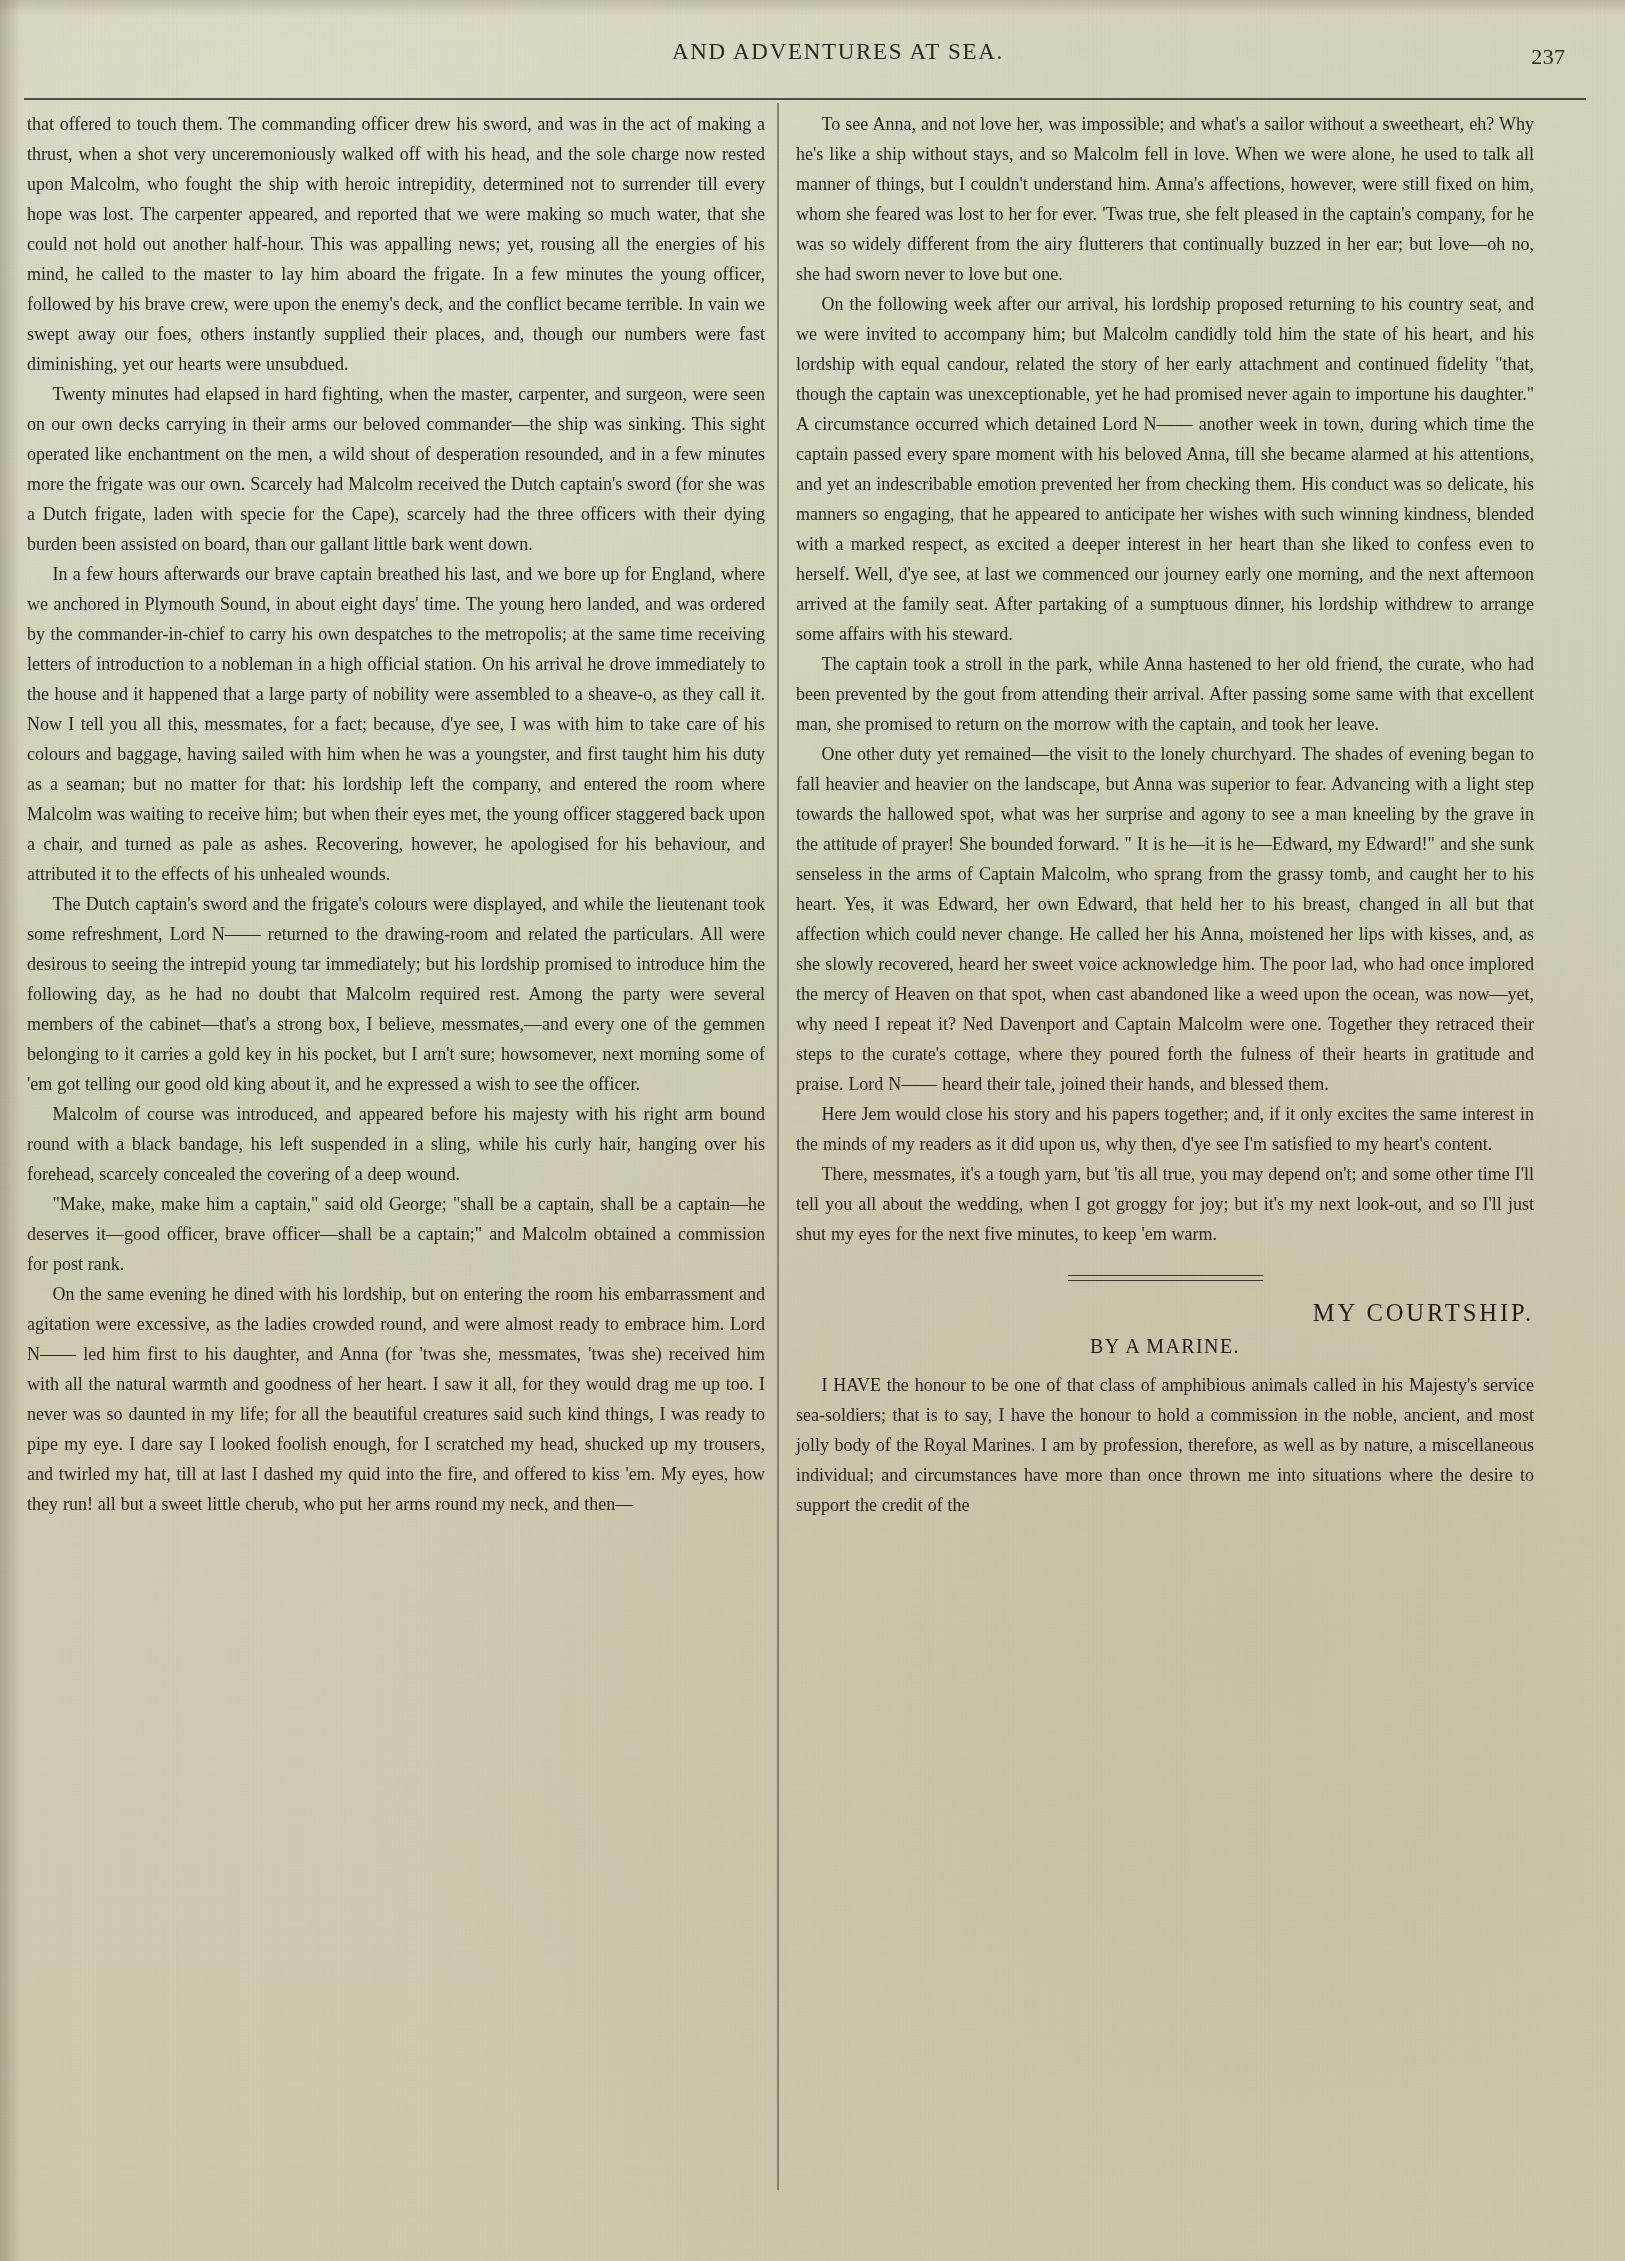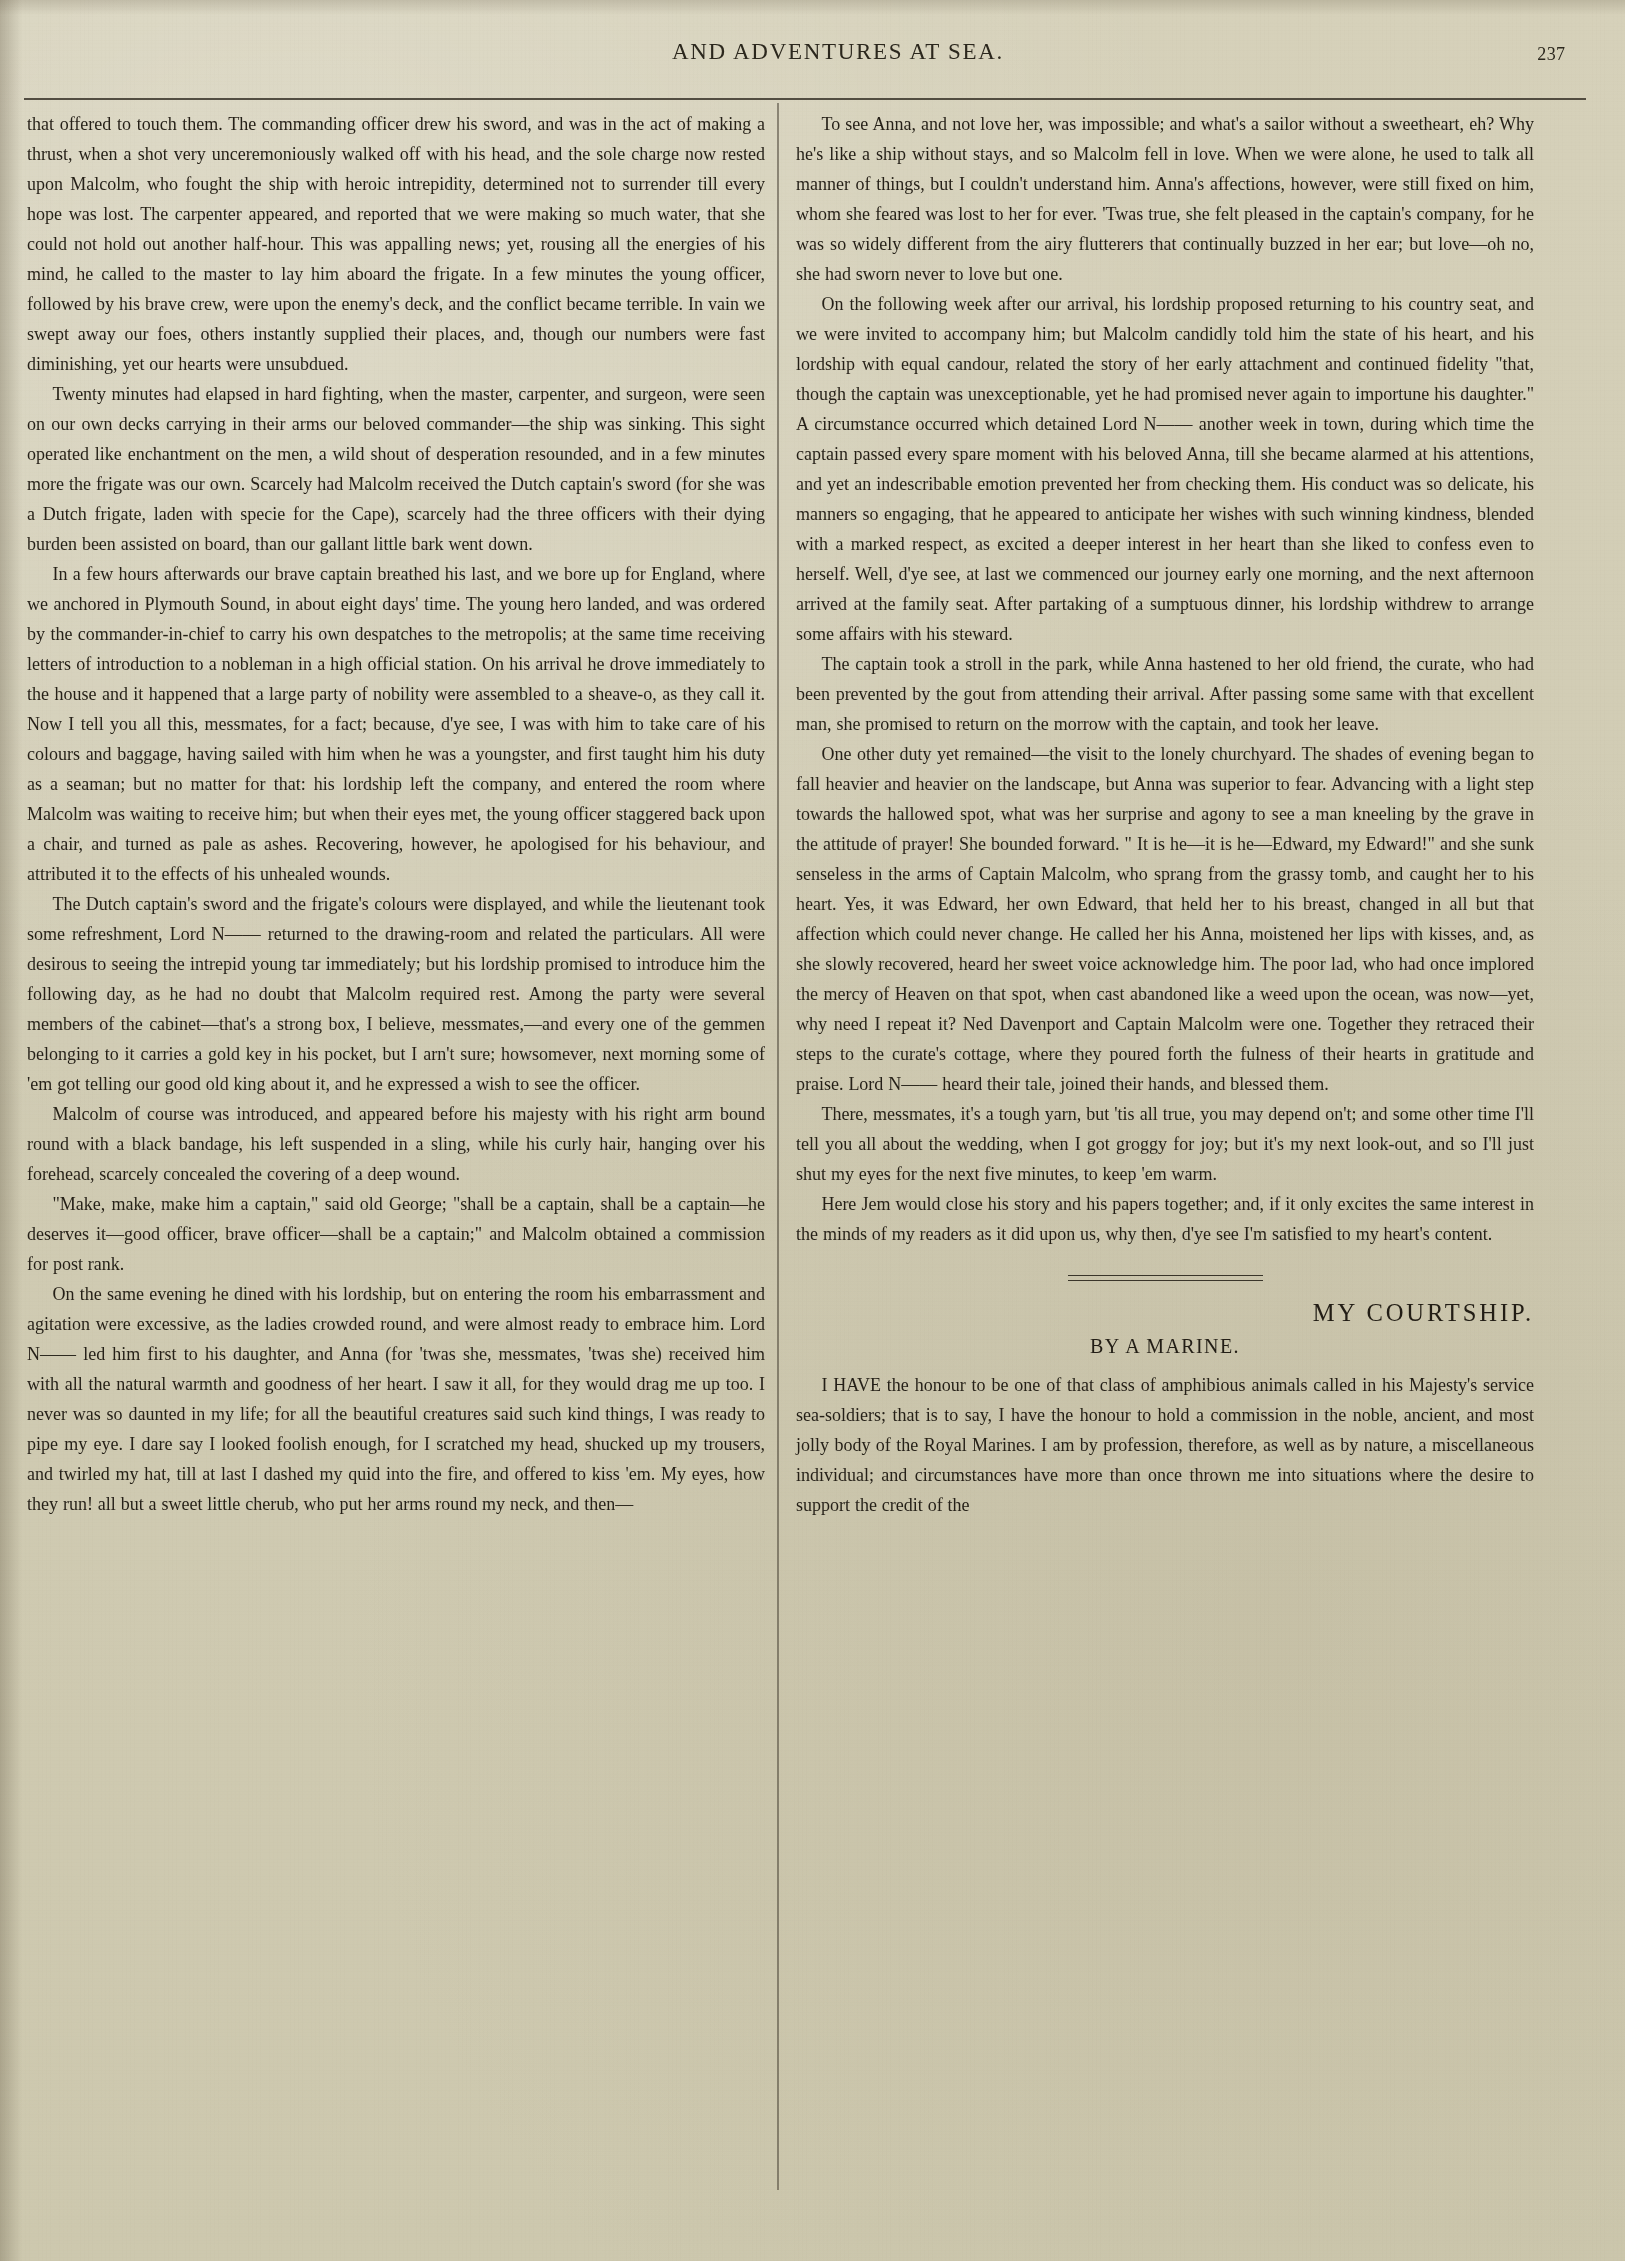--- a/index.html
+++ b/index.html
@@ -61,21 +61,21 @@
     font-size: 23px;
     letter-spacing: 1.7px;
     color: #2b271d;
     font-family: "Liberation Serif", serif;
     text-transform: uppercase;
   }
   .runhead-page {
     position: absolute;
     right: 8.5px;
     top: 5.1px;
-    font-size: 18px;
+    font-size: 22px;
     color: #2b271d;
     letter-spacing: 0.4px;
   }
 
   
   .top-rule {
     position: absolute;
     left: 24px;
     right: 39px;
     top: 98px;
@@ -180,22 +180,22 @@
     <p>Malcolm of course was introduced, and appeared before his majesty with his right arm bound round with a black bandage, his left suspended in a sling, while his curly hair, hanging over his forehead, scarcely concealed the covering of a deep wound.</p>
     <p>"Make, make, make him a captain," said old George; "shall be a captain, shall be a captain—he deserves it—good officer, brave officer—shall be a captain;" and Malcolm obtained a commission for post rank.</p>
     <p>On the same evening he dined with his lordship, but on entering the room his embarrassment and agitation were excessive, as the ladies crowded round, and were almost ready to embrace him. Lord N—— led him first to his daughter, and Anna (for 'twas she, messmates, 'twas she) received him with all the natural warmth and goodness of her heart. I saw it all, for they would drag me up too. I never was so daunted in my life; for all the beautiful creatures said such kind things, I was ready to pipe my eye. I dare say I looked foolish enough, for I scratched my head, shucked up my trousers, and twirled my hat, till at last I dashed my quid into the fire, and offered to kiss 'em. My eyes, how they run! all but a sweet little cherub, who put her arms round my neck, and then—</p>
   </div>
 
   <div class="col col-right">
     <p>To see Anna, and not love her, was impossible; and what's a sailor without a sweetheart, eh? Why he's like a ship without stays, and so Malcolm fell in love. When we were alone, he used to talk all manner of things, but I couldn't understand him. Anna's affections, however, were still fixed on him, whom she feared was lost to her for ever. 'Twas true, she felt pleased in the captain's company, for he was so widely different from the airy flutterers that continually buzzed in her ear; but love—oh no, she had sworn never to love but one.</p>
     <p>On the following week after our arrival, his lordship proposed returning to his country seat, and we were invited to accompany him; but Malcolm candidly told him the state of his heart, and his lordship with equal candour, related the story of her early attachment and continued fidelity "that, though the captain was unexceptionable, yet he had promised never again to importune his daughter." A circumstance occurred which detained Lord N—— another week in town, during which time the captain passed every spare moment with his beloved Anna, till she became alarmed at his attentions, and yet an indescribable emotion prevented her from checking them. His conduct was so delicate, his manners so engaging, that he appeared to anticipate her wishes with such winning kindness, blended with a marked respect, as excited a deeper interest in her heart than she liked to confess even to herself. Well, d'ye see, at last we commenced our journey early one morning, and the next afternoon arrived at the family seat. After partaking of a sumptuous dinner, his lordship withdrew to arrange some affairs with his steward.</p>
     <p>The captain took a stroll in the park, while Anna hastened to her old friend, the curate, who had been prevented by the gout from attending their arrival. After passing some same with that excellent man, she promised to return on the morrow with the captain, and took her leave.</p>
     <p>One other duty yet remained—the visit to the lonely churchyard. The shades of evening began to fall heavier and heavier on the landscape, but Anna was superior to fear. Advancing with a light step towards the hallowed spot, what was her surprise and agony to see a man kneeling by the grave in the attitude of prayer! She bounded forward. " It is he—it is he—Edward, my Edward!" and she sunk senseless in the arms of Captain Malcolm, who sprang from the grassy tomb, and caught her to his heart. Yes, it was Edward, her own Edward, that held her to his breast, changed in all but that affection which could never change. He called her his Anna, moistened her lips with kisses, and, as she slowly recovered, heard her sweet voice acknowledge him. The poor lad, who had once implored the mercy of Heaven on that spot, when cast abandoned like a weed upon the ocean, was now—yet, why need I repeat it? Ned Davenport and Captain Malcolm were one. Together they retraced their steps to the curate's cottage, where they poured forth the fulness of their hearts in gratitude and praise. Lord N—— heard their tale, joined their hands, and blessed them.</p>
+    <p>Here Jem would close his story and his papers together; and, if it only excites the same interest in the minds of my readers as it did upon us, why then, d'ye see I'm satisfied to my heart's content.</p>
     <p>There, messmates, it's a tough yarn, but 'tis all true, you may depend on't; and some other time I'll tell you all about the wedding, when I got groggy for joy; but it's my next look-out, and so I'll just shut my eyes for the next five minutes, to keep 'em warm.</p>
-    <p>Here Jem would close his story and his papers together; and, if it only excites the same interest in the minds of my readers as it did upon us, why then, d'ye see I'm satisfied to my heart's content.</p>
 
     <div class="sec-rule-wrap">
       <span class="sec-rule"></span>
     </div>
 
     <div class="sec-title">MY COURTSHIP.</div>
     <div class="sec-byline">BY A MARINE.</div>
 
     <p><span class="smallcaps-lead">I HAVE</span> <span>the honour to be one of that class of amphibious animals called in his Majesty's service sea-soldiers; that is to say, I have the honour to hold a commission in the noble, ancient, and most jolly body of the Royal Marines. I am by profession, therefore, as well as by nature, a miscellaneous individual; and circumstances have more than once thrown me into situations where the desire to support the credit of the</span></p>
   </div>

